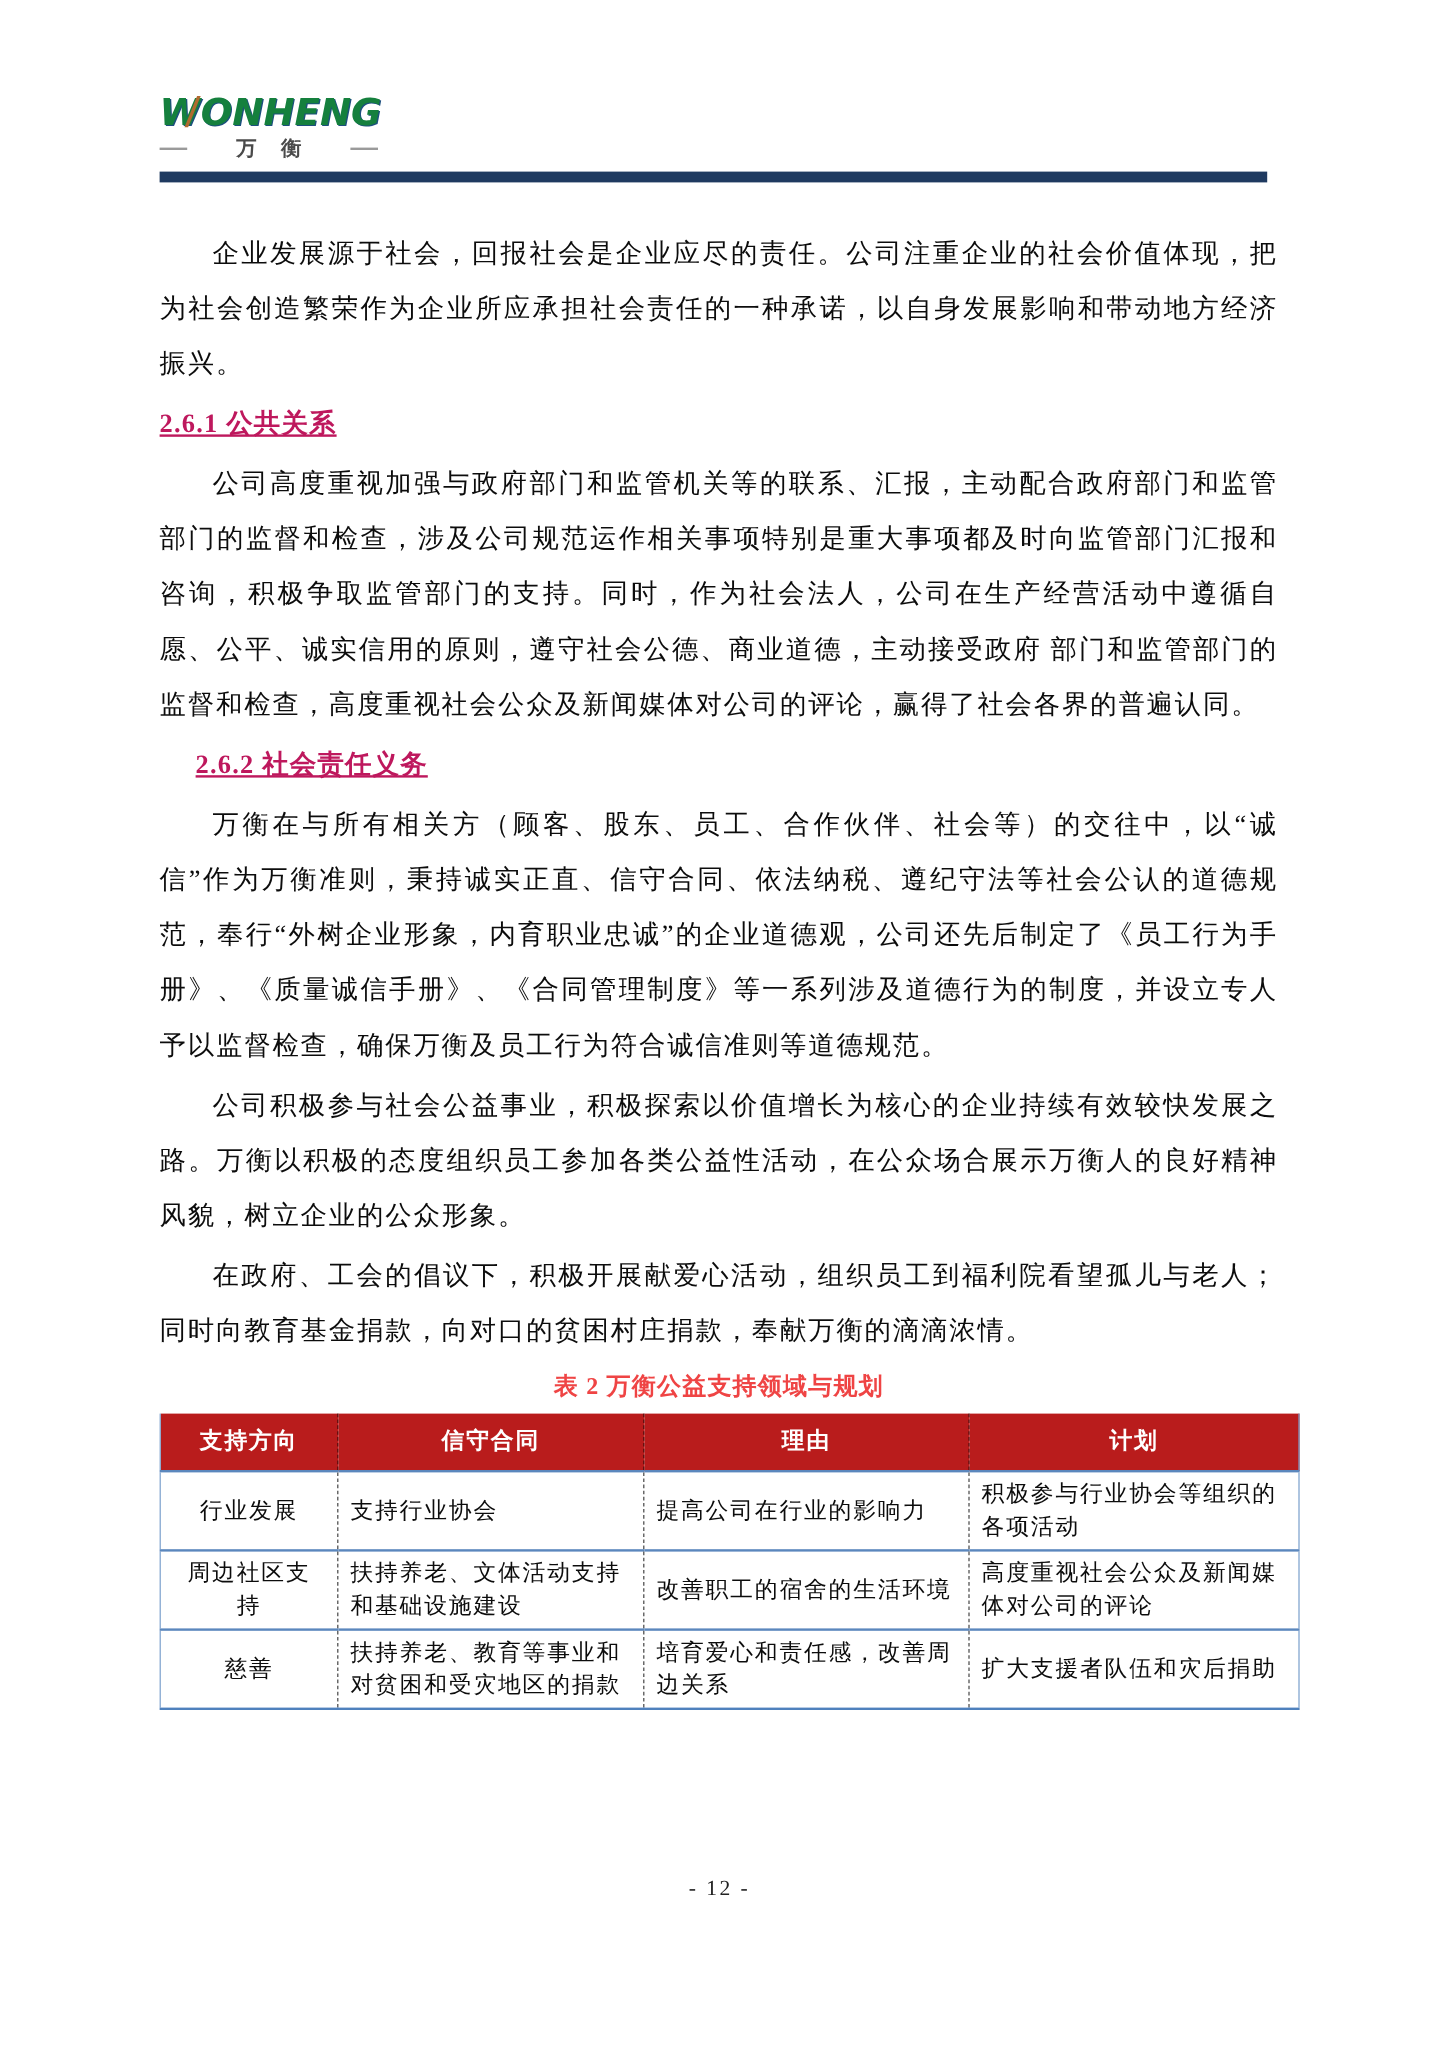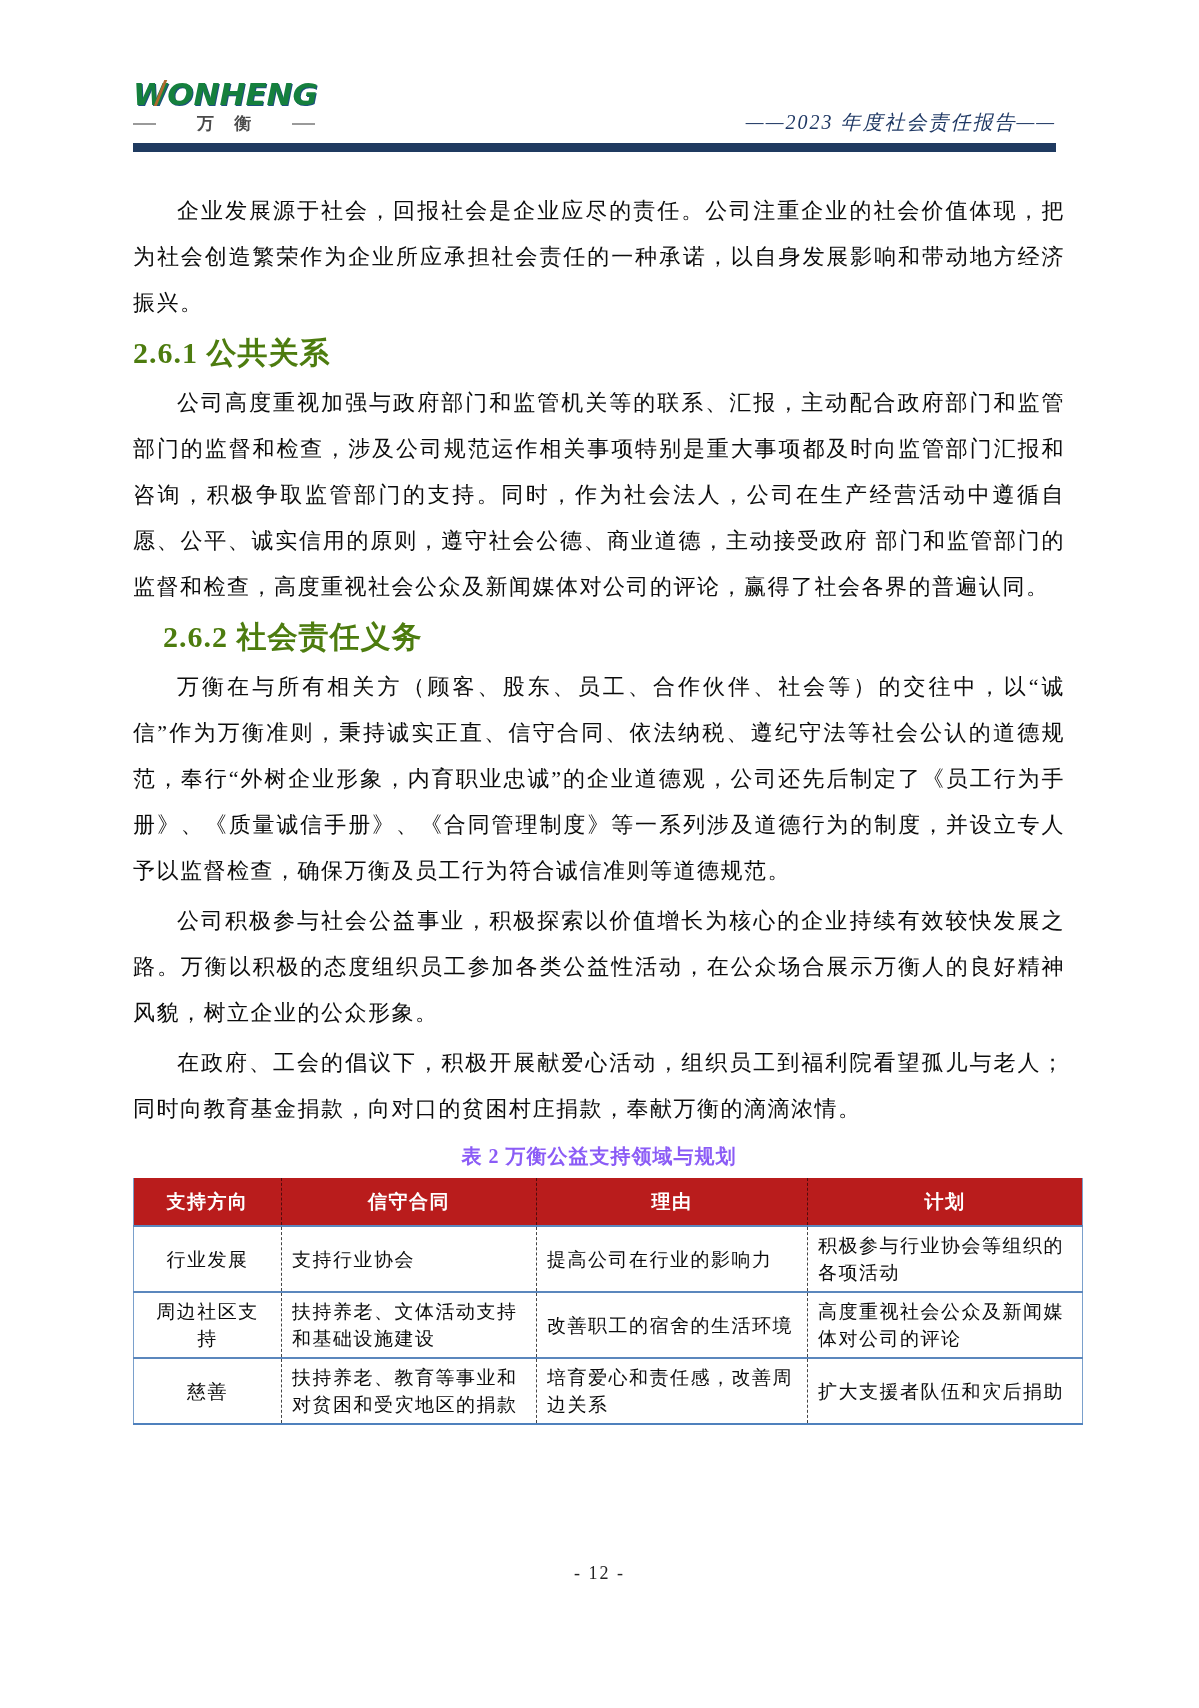--- a/index.html
+++ b/index.html
@@ -39,28 +39,28 @@
     background:#1f3a60;
   }
 
   
   .content{
     position:absolute;left:133px;top:188px;width:932px;
     font-size:22px;line-height:46px;letter-spacing:1.5px;
     text-align:justify;color:#0c0c0c;
   }
   .content p{margin:0;text-indent:2em;}
-  .content h3{font-size:30px;line-height:46px;margin:4px 0;letter-spacing:1px;color:#4d7c0f;}
+  .content h3{font-size:22px;line-height:46px;margin:4px 0;letter-spacing:1px;color:#be185d;text-decoration:underline;}
   .h-indent{padding-left:30px;}
   .mt{margin-top:4px !important;}
 
   
   .table-caption{
     text-align:center;font-weight:bold;font-size:20px;line-height:40px;
-    margin:4px 0 0 0;text-indent:0 !important;letter-spacing:1px;color:#8b5cf6;
+    margin:4px 0 0 0;text-indent:0 !important;letter-spacing:1px;color:#ef4444;
   }
   table.plan{
     border-collapse:collapse;table-layout:fixed;width:949px;margin-top:2px;
     font-size:19px;line-height:27px;letter-spacing:1.5px;
     border-left:1px solid #7aa0cc;border-right:1px solid #7aa0cc;
     border-bottom:2px solid #4f81bd;
   }
   table.plan th{
     background:#b91c1c;color:#ffffff;font-weight:bold;text-align:center;
     height:43px;padding:2px 6px;
@@ -86,21 +86,20 @@
 
   <div class="logo">
     <div class="logo-word">WONHENG</div>
     <div class="logo-slash"></div>
     <div class="logo-sub">
       <span class="rule"></span>
       <span class="logo-cn">万 衡</span>
       <span class="rule"></span>
     </div>
   </div>
-  <div class="report-title">——2023 年度社会责任报告——</div>
   <div class="header-bar"></div>
 
   <div class="content">
     <p>企业发展源于社会，回报社会是企业应尽的责任。公司注重企业的社会价值体现，把为社会创造繁荣作为企业所应承担社会责任的一种承诺，以自身发展影响和带动地方经济振兴。</p>
     <h3>2.6.1 公共关系</h3>
     <p>公司高度重视加强与政府部门和监管机关等的联系、汇报，主动配合政府部门和监管部门的监督和检查，涉及公司规范运作相关事项特别是重大事项都及时向监管部门汇报和咨询，积极争取监管部门的支持。同时，作为社会法人，公司在生产经营活动中遵循自愿、公平、诚实信用的原则，遵守社会公德、商业道德，主动接受政府 部门和监管部门的监督和检查，高度重视社会公众及新闻媒体对公司的评论，赢得了社会各界的普遍认同。</p>
     <h3 class="h-indent">2.6.2 社会责任义务</h3>
     <p>万衡在与所有相关方（顾客、股东、员工、合作伙伴、社会等）的交往中，以“诚信”作为万衡准则，秉持诚实正直、信守合同、依法纳税、遵纪守法等社会公认的道德规范，奉行“外树企业形象，内育职业忠诚”的企业道德观，公司还先后制定了《员工行为手册》、《质量诚信手册》、《合同管理制度》等一系列涉及道德行为的制度，并设立专人予以监督检查，确保万衡及员工行为符合诚信准则等道德规范。</p>
     <p class="mt">公司积极参与社会公益事业，积极探索以价值增长为核心的企业持续有效较快发展之路。万衡以积极的态度组织员工参加各类公益性活动，在公众场合展示万衡人的良好精神风貌，树立企业的公众形象。</p>
     <p class="mt">在政府、工会的倡议下，积极开展献爱心活动，组织员工到福利院看望孤儿与老人；同时向教育基金捐款，向对口的贫困村庄捐款，奉献万衡的滴滴浓情。</p>

